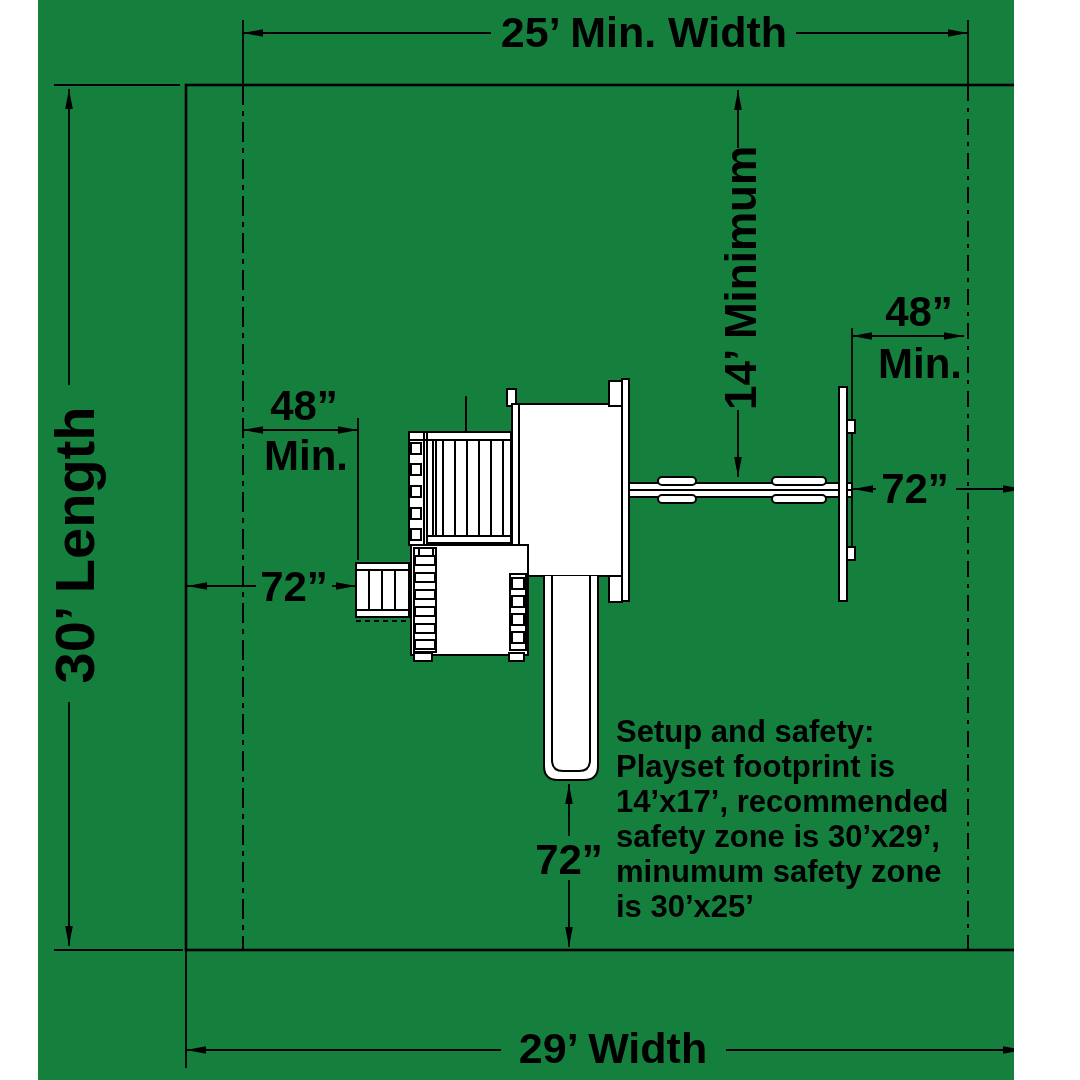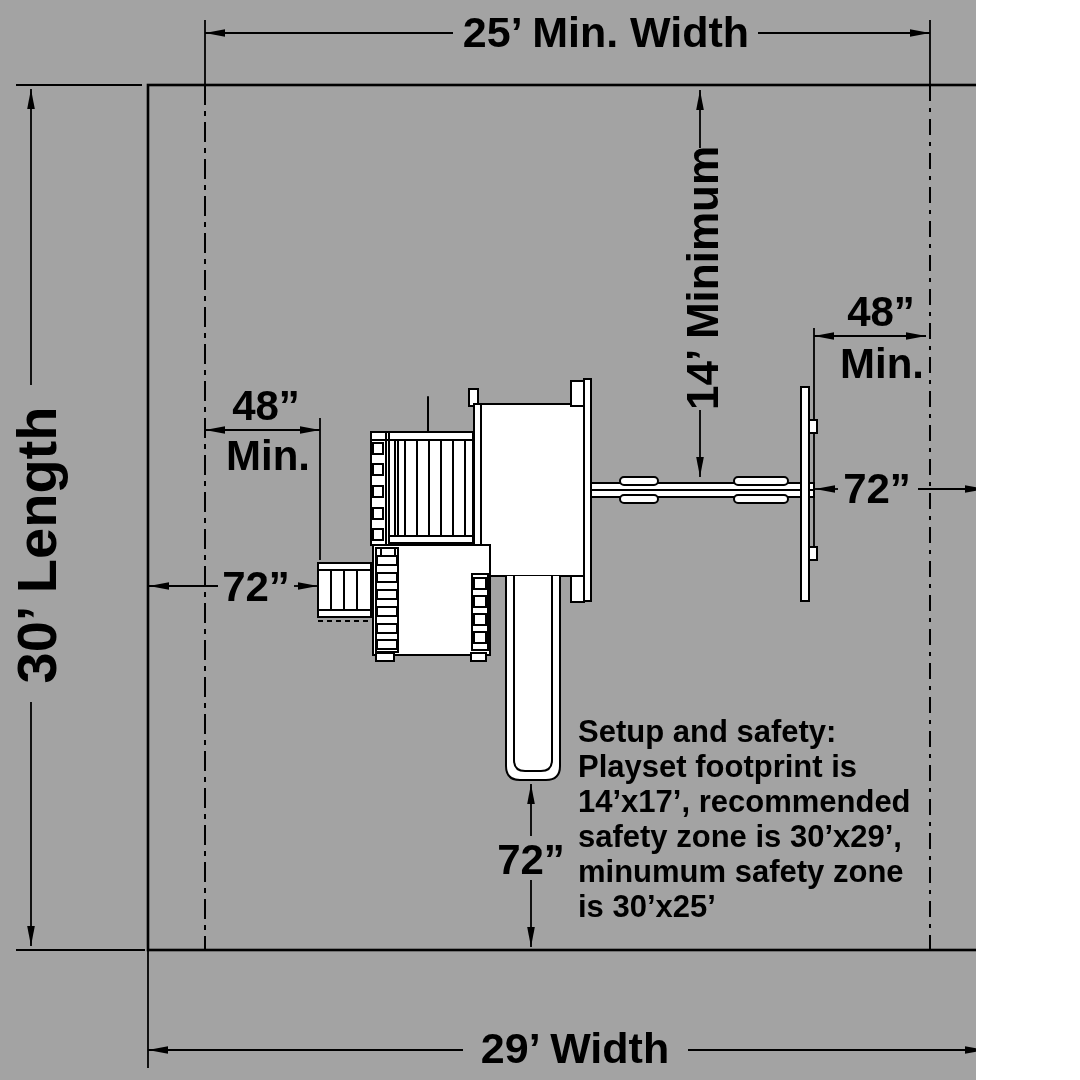--- a/index.html
+++ b/index.html
@@ -1,16 +1,16 @@
 <!DOCTYPE html>
 <html><head>
 <meta charset="utf-8">
 <style>
   html,body{margin:0;padding:0;background:#ffffff;}
-  .stage{position:relative;width:976px;height:1080px;background:#a3a3a3;overflow:hidden;}
+  .stage{position:relative;width:976px;height:1080px;background:#15803d;overflow:hidden;margin-left:38px;}
   svg{display:block;}
   text{font-family:"Liberation Sans","DejaVu Sans",sans-serif;font-weight:bold;fill:#000000;}
   .ln{stroke:#000;stroke-width:1.8;fill:none;}
   .thick{stroke:#000;stroke-width:2.6;fill:none;}
   .ps{stroke:#000;stroke-width:2;fill:#ffffff;}
   .psl{stroke:#000;stroke-width:2;fill:none;}
   .dashdot{stroke:#000;stroke-width:2;fill:none;stroke-dasharray:20 6 5 6;}
   .dashdot2{stroke:#000;stroke-width:2;fill:none;stroke-dasharray:16 7 4 7;}
   .dashed{stroke:#000;stroke-width:2;fill:none;stroke-dasharray:5 4;}
 </style>

